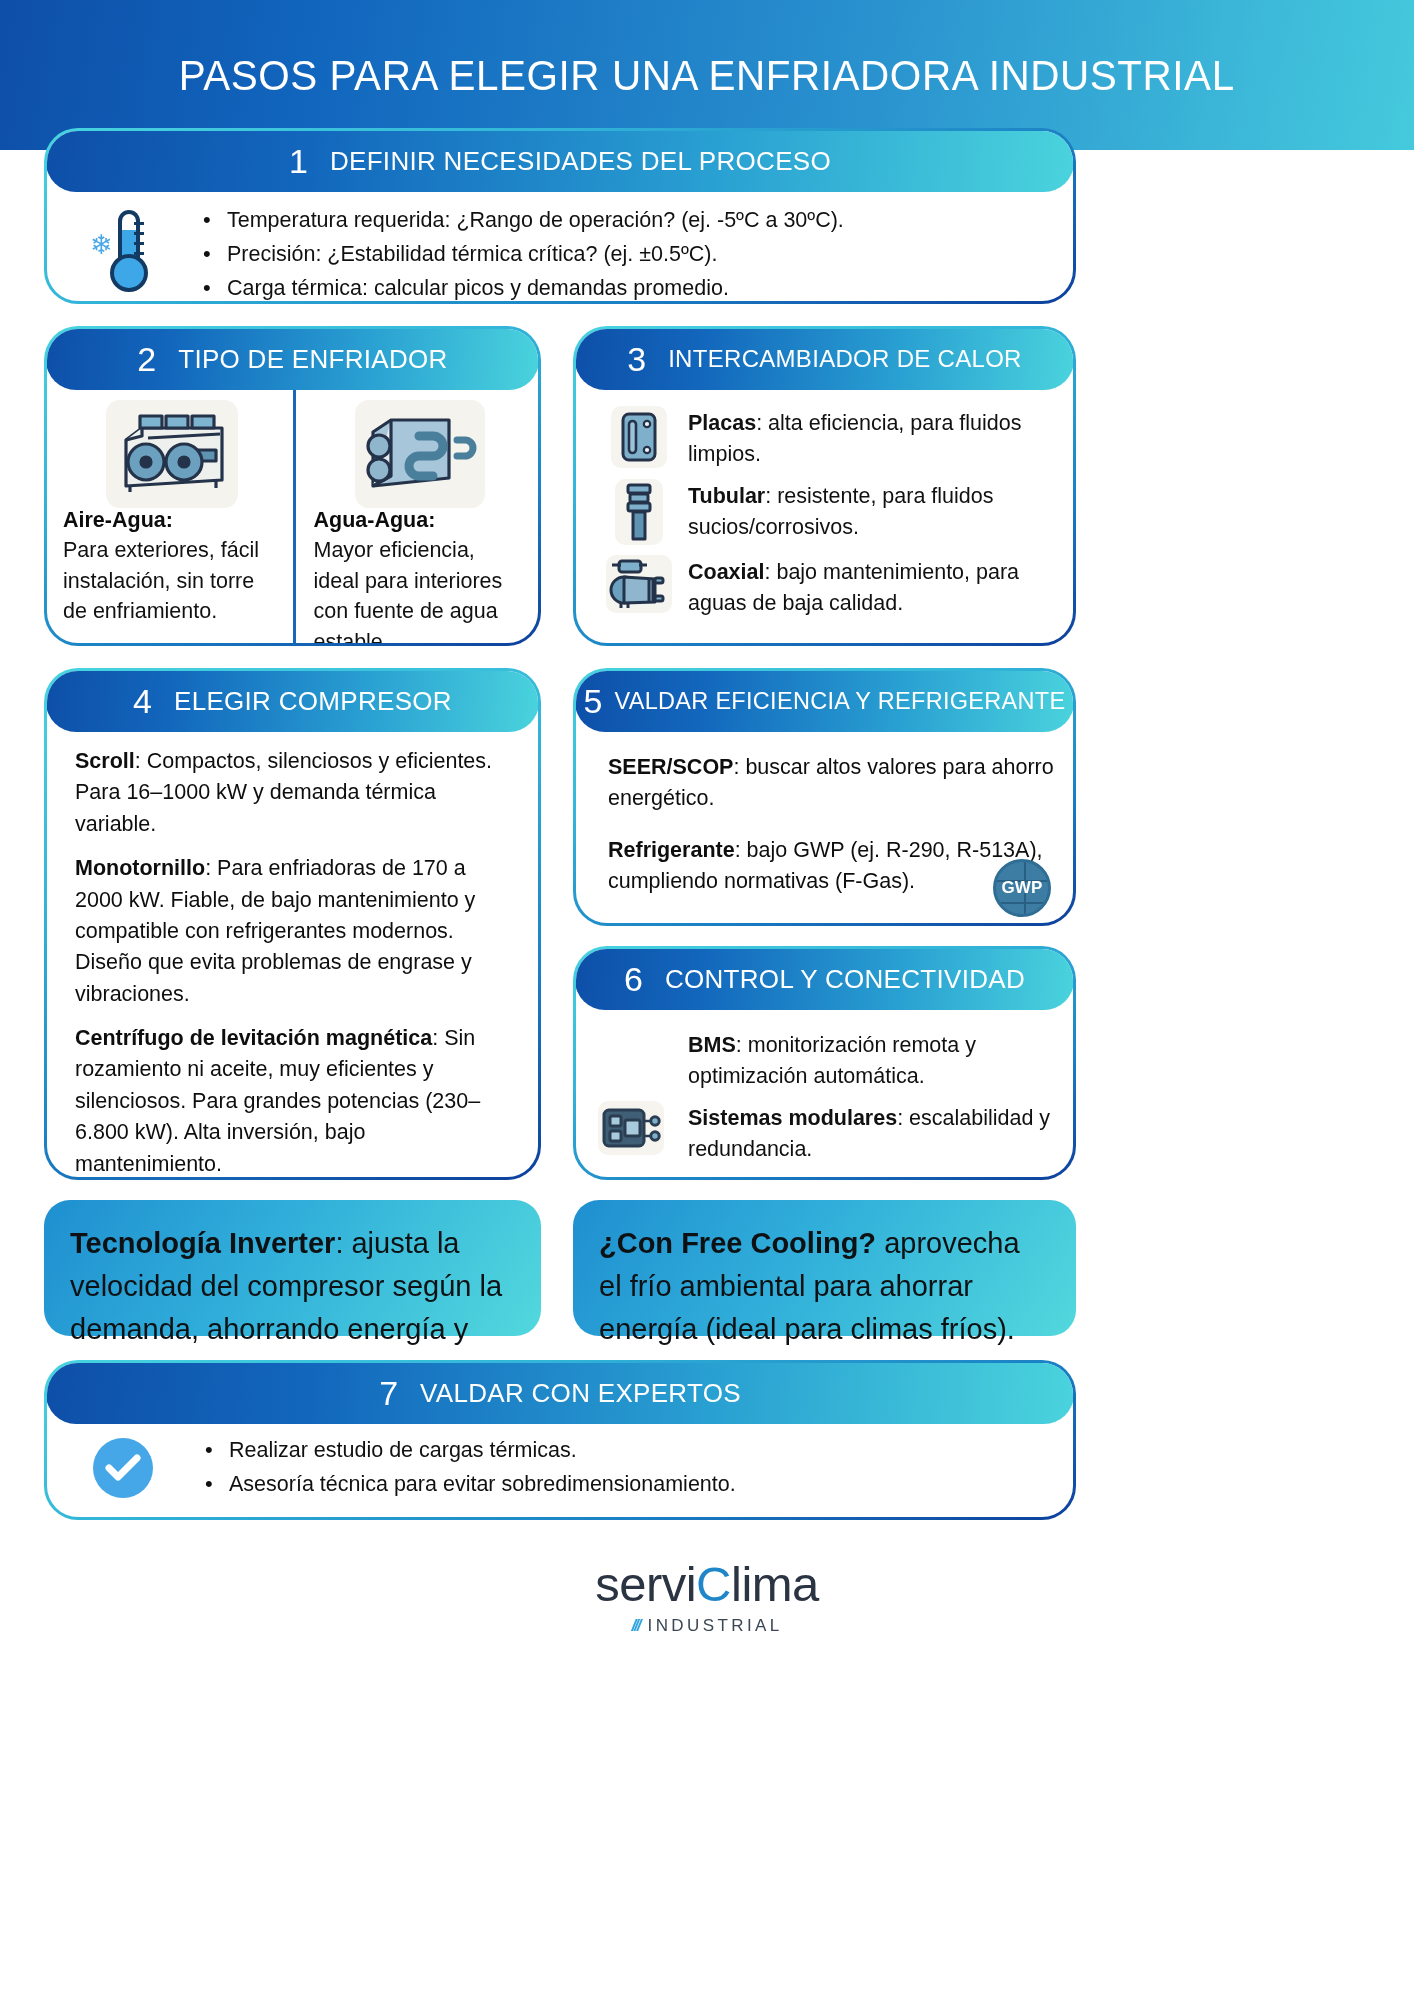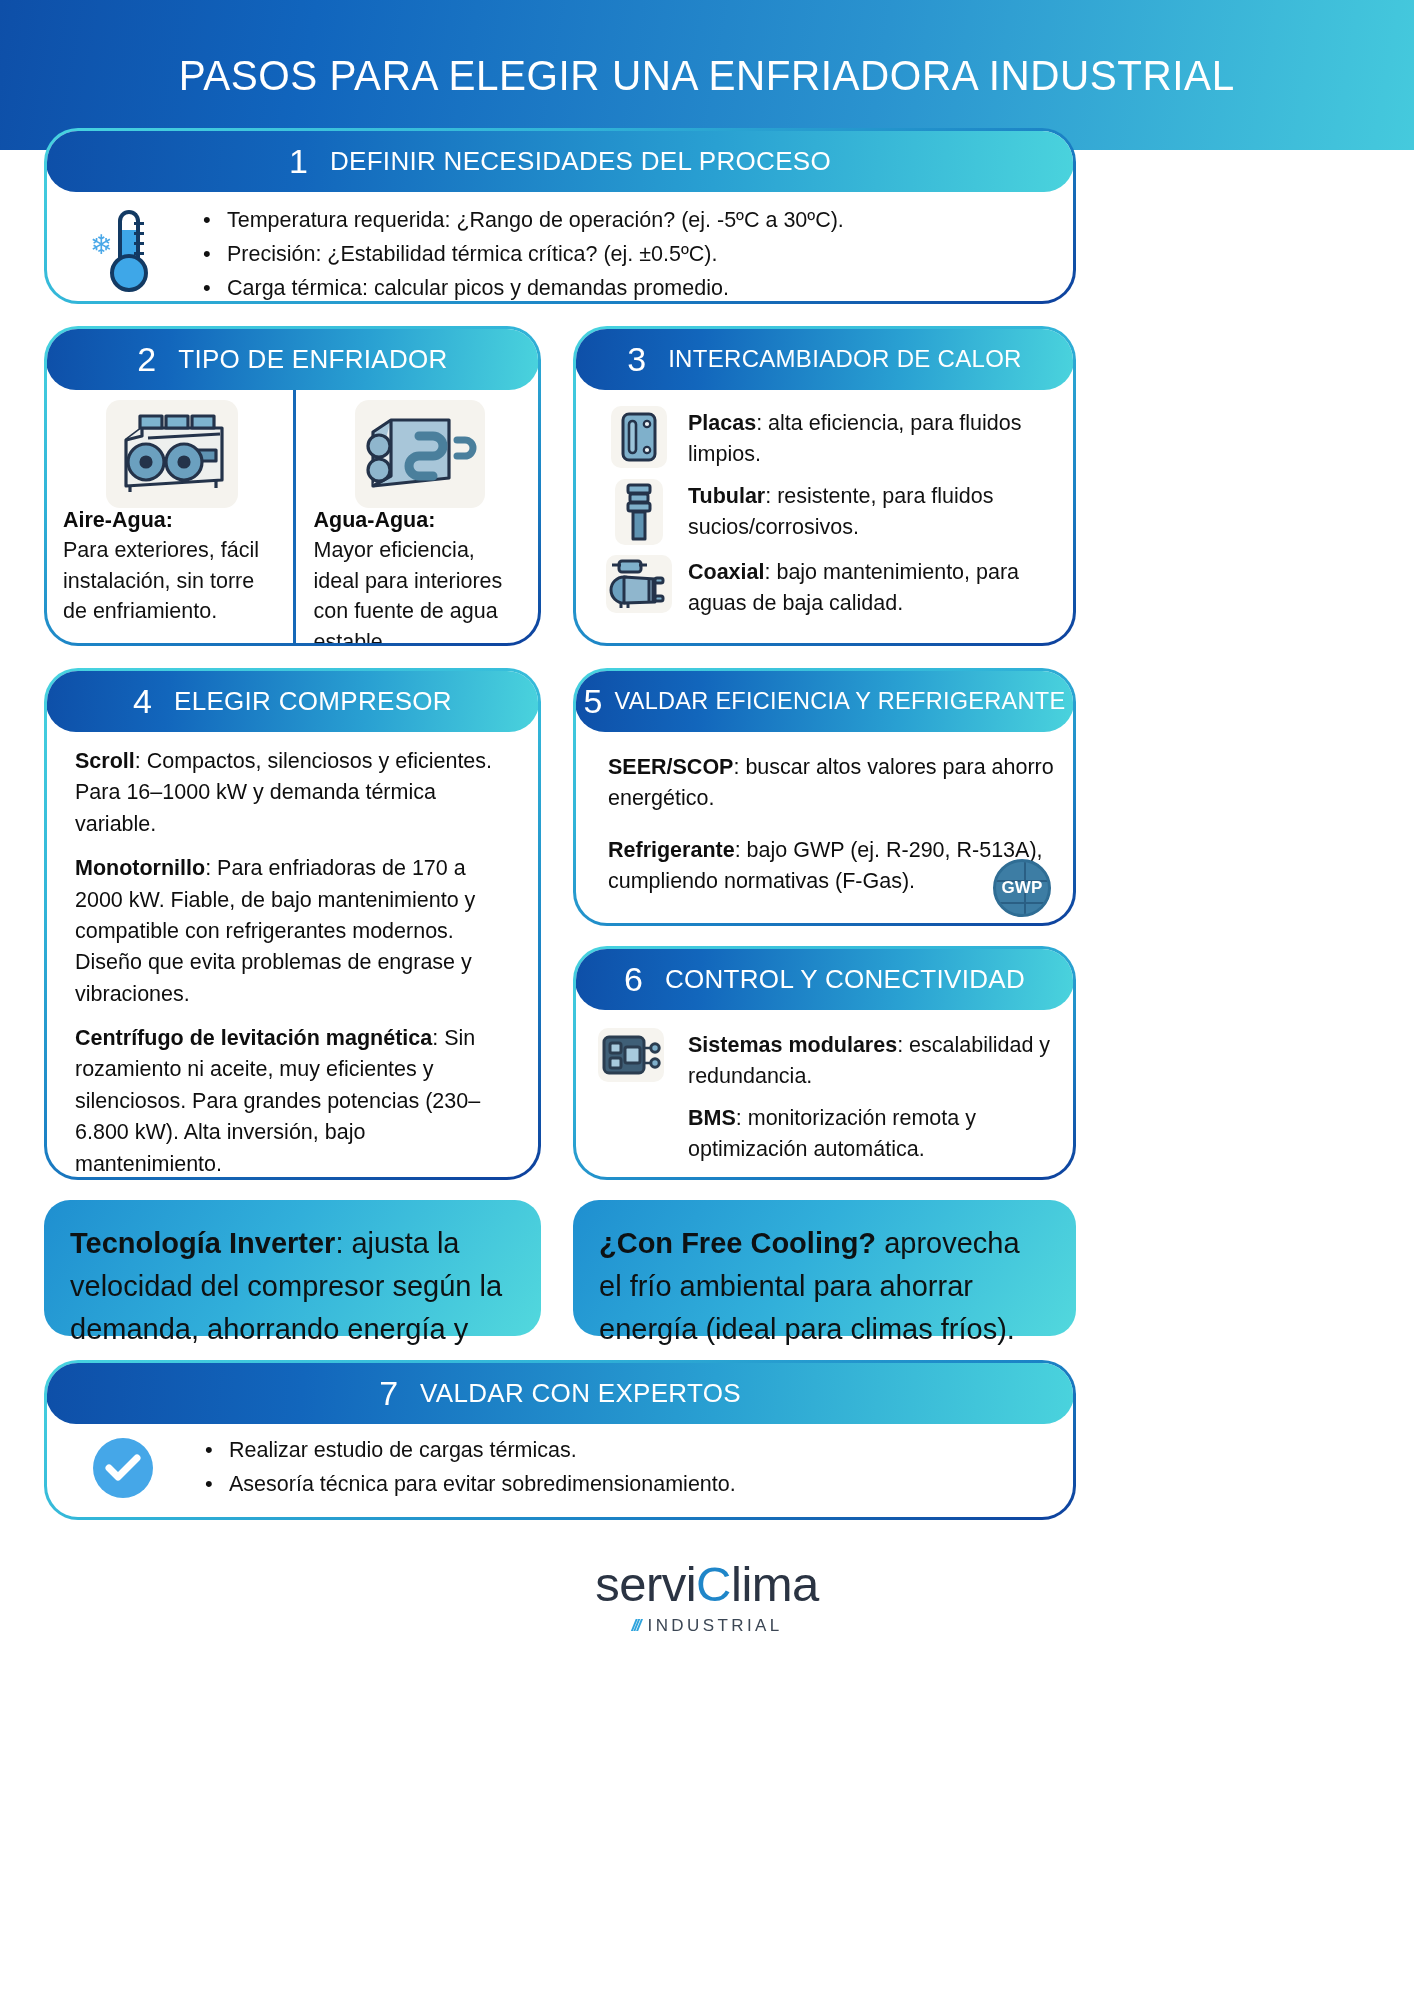--- a/index.html
+++ b/index.html
@@ -361,41 +361,41 @@
   </div>
 
   <div class="card" id="card6">
     <div class="inner">
       <div class="step-head">
         <div class="num">6</div>
         <div class="ttl">CONTROL Y  CONECTIVIDAD</div>
       </div>
       <div class="body" style="padding:18px 20px 8px 14px;">
         <div class="ico-row">
+          <div class="ib" style="flex:0 0 82px; width:82px;"></div>
+          <div class="tx"><b>BMS</b><span>: monitorización remota y optimización automática.</span></div>
+        </div>
+        <div class="ico-row">
           <div class="ib" style="flex:0 0 82px; width:82px;">
             <div class="ico-sq" style="width:66px;height:54px;">
               <svg width="60" height="44" viewBox="0 0 60 44">
                 <g stroke="#2b3d50" stroke-width="3" fill="#7fb0cb" stroke-linejoin="round">
                   <rect x="3" y="4" width="40" height="36" rx="5" fill="#3f5f77"></rect>
                   <rect x="9" y="10" width="11" height="10" rx="2" fill="#a8cadd"></rect>
                   <rect x="9" y="25" width="11" height="10" rx="2" fill="#a8cadd"></rect>
                   <rect x="24" y="14" width="15" height="16" rx="2" fill="#a8cadd"></rect>
                   <path d="M43 15 h9 M43 30 h9" stroke-width="2.6"></path>
                   <circle cx="54" cy="15" r="4.2" fill="#7fb0cb"></circle>
                   <circle cx="54" cy="30" r="4.2" fill="#7fb0cb"></circle>
                 </g>
               </svg>
             </div>
           </div>
           <div class="tx"><b>Sistemas modulares</b><span>: escalabilidad y redundancia.</span></div>
         </div>
-        <div class="ico-row">
-          <div class="ib" style="flex:0 0 82px; width:82px;"></div>
-          <div class="tx"><b>BMS</b><span>: monitorización remota y optimización automática.</span></div>
-        </div>
       </div>
     </div>
   </div>
 
   <div class="tip" id="tipL">
     <div class="t"><b>Tecnología Inverter</b><span>: ajusta la velocidad del compresor según la demanda, ahorrando energía y mejorando confort y durabilidad</span></div>
   </div>
   <div class="tip" id="tipR">
     <div class="t"><b>¿Con Free Cooling?</b><span> aprovecha el frío ambiental para ahorrar energía (ideal para climas fríos).</span></div>
   </div>

